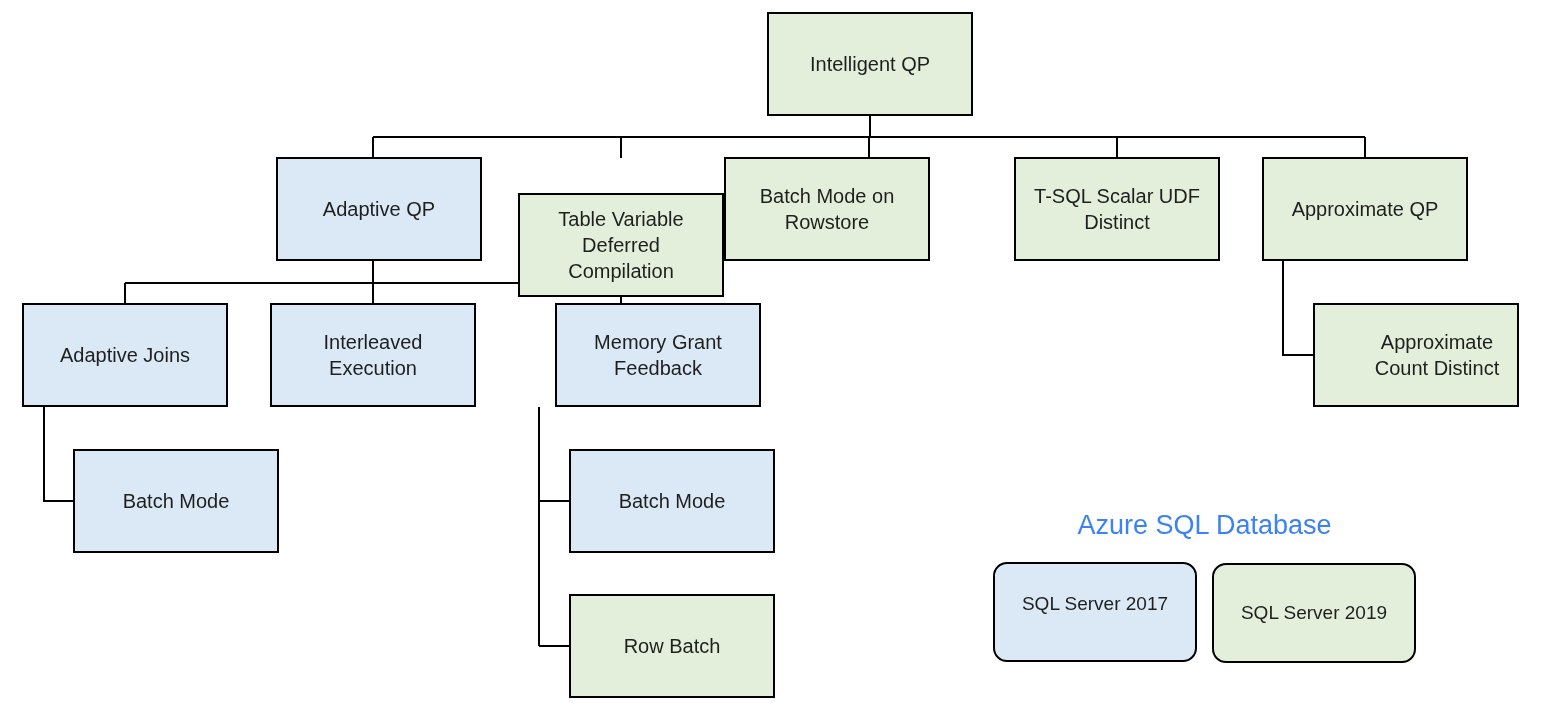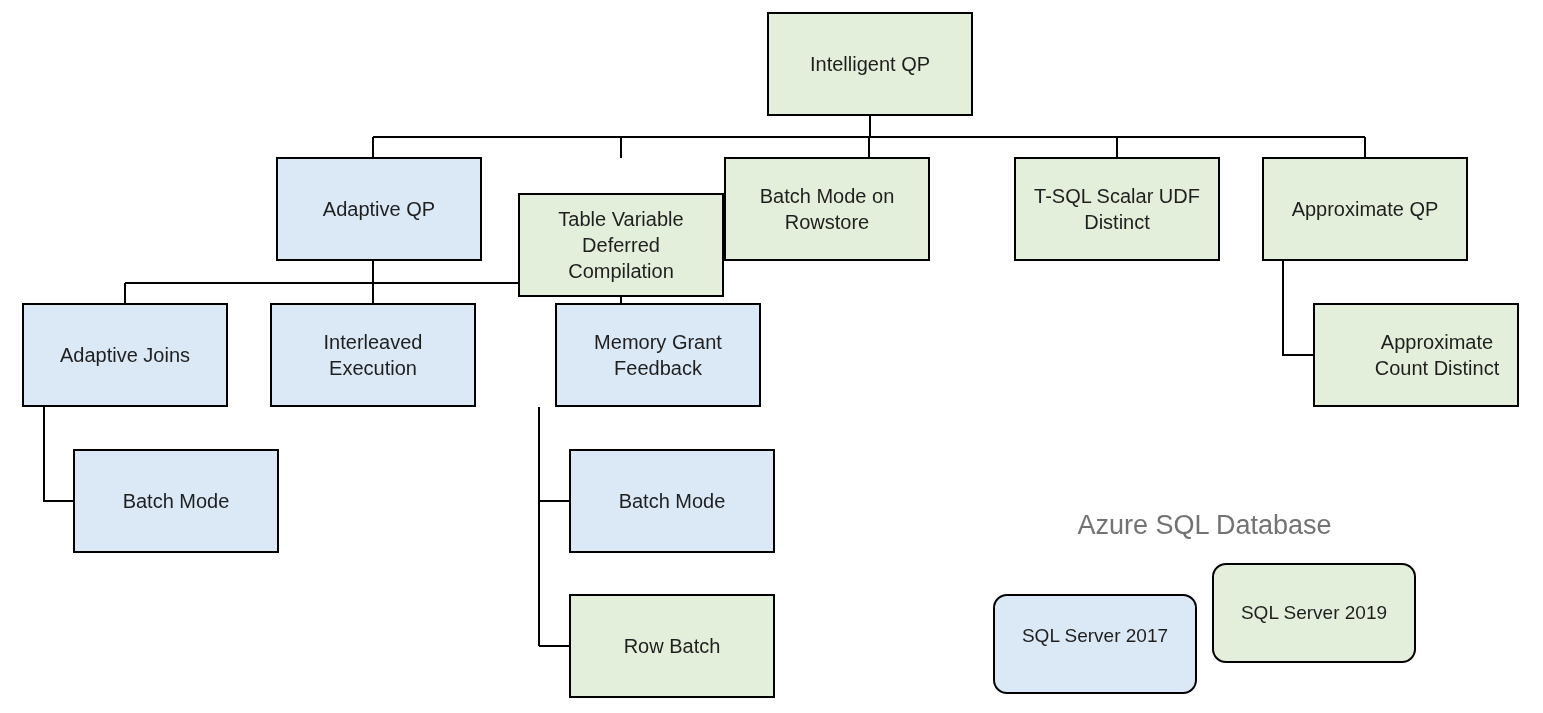--- a/index.html
+++ b/index.html
@@ -37,32 +37,32 @@
   .node.green{background:var(--green);}
   .node.blue{background:var(--blue);}
   .node .lbl{display:inline-block;}
   .lbl.narrow-150{max-width:150px;}
   .lbl.narrow-160{max-width:160px;}
   .lbl.narrow-170{max-width:170px;}
   .legend-title{
     position:absolute;left:993px;top:510px;width:423px;
     text-align:center;
     font-size:27px;
-    color:#737373;
+    color:#3b82f6;
   }
   .legend-box{
     position:absolute;
     width:204px;height:100px;
     border:2px solid var(--line);
     border-radius:14px;
     display:flex;align-items:center;justify-content:center;
     text-align:center;
     font-size:19px;
   }
-  .legend-box.blue{background:var(--blue);left:993px;top:594px;padding-bottom:16px;}
+  .legend-box.blue{background:var(--blue);left:993px;top:562px;padding-bottom:16px;}
   .legend-box.green{background:var(--green);left:1212px;top:563px;}
 </style>
 </head>
 <body>
 
 <div id="canvas">
 
   <svg id="connectors" viewBox="0 0 1543 713" xmlns="http://www.w3.org/2000/svg">
     <polyline points="870,116 870,137"></polyline>
     <polyline points="373,137 1365,137"></polyline>

